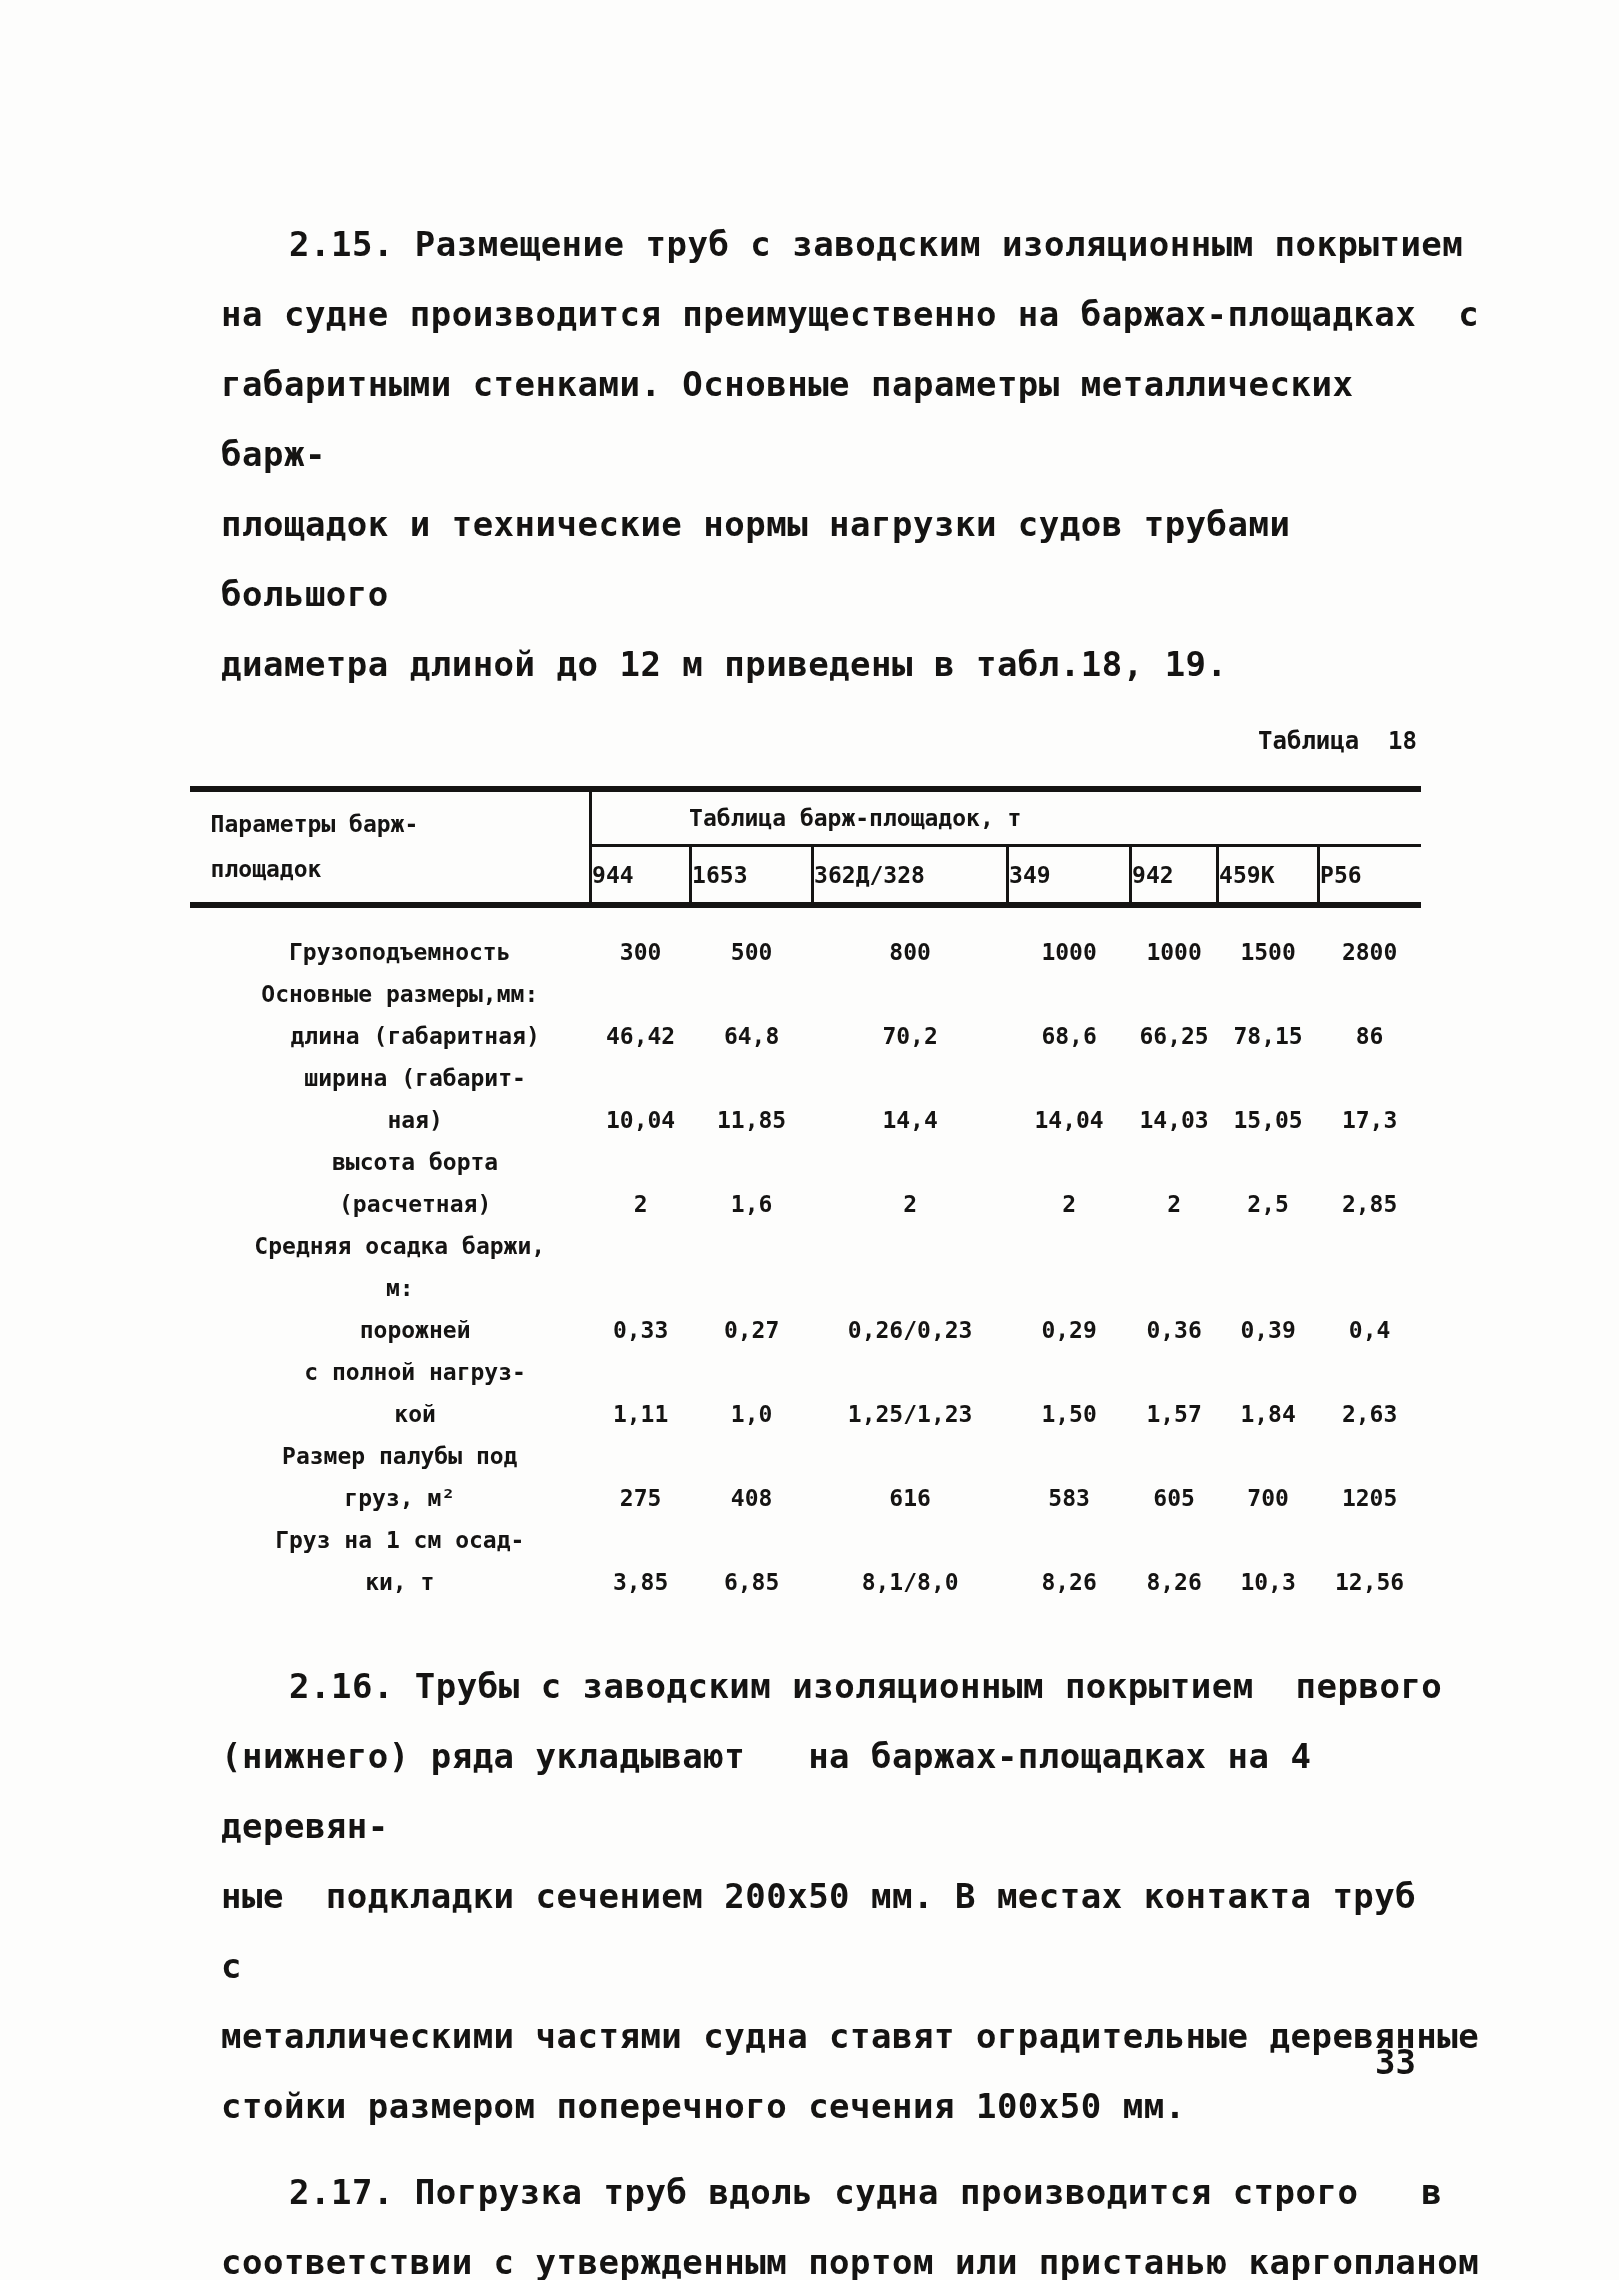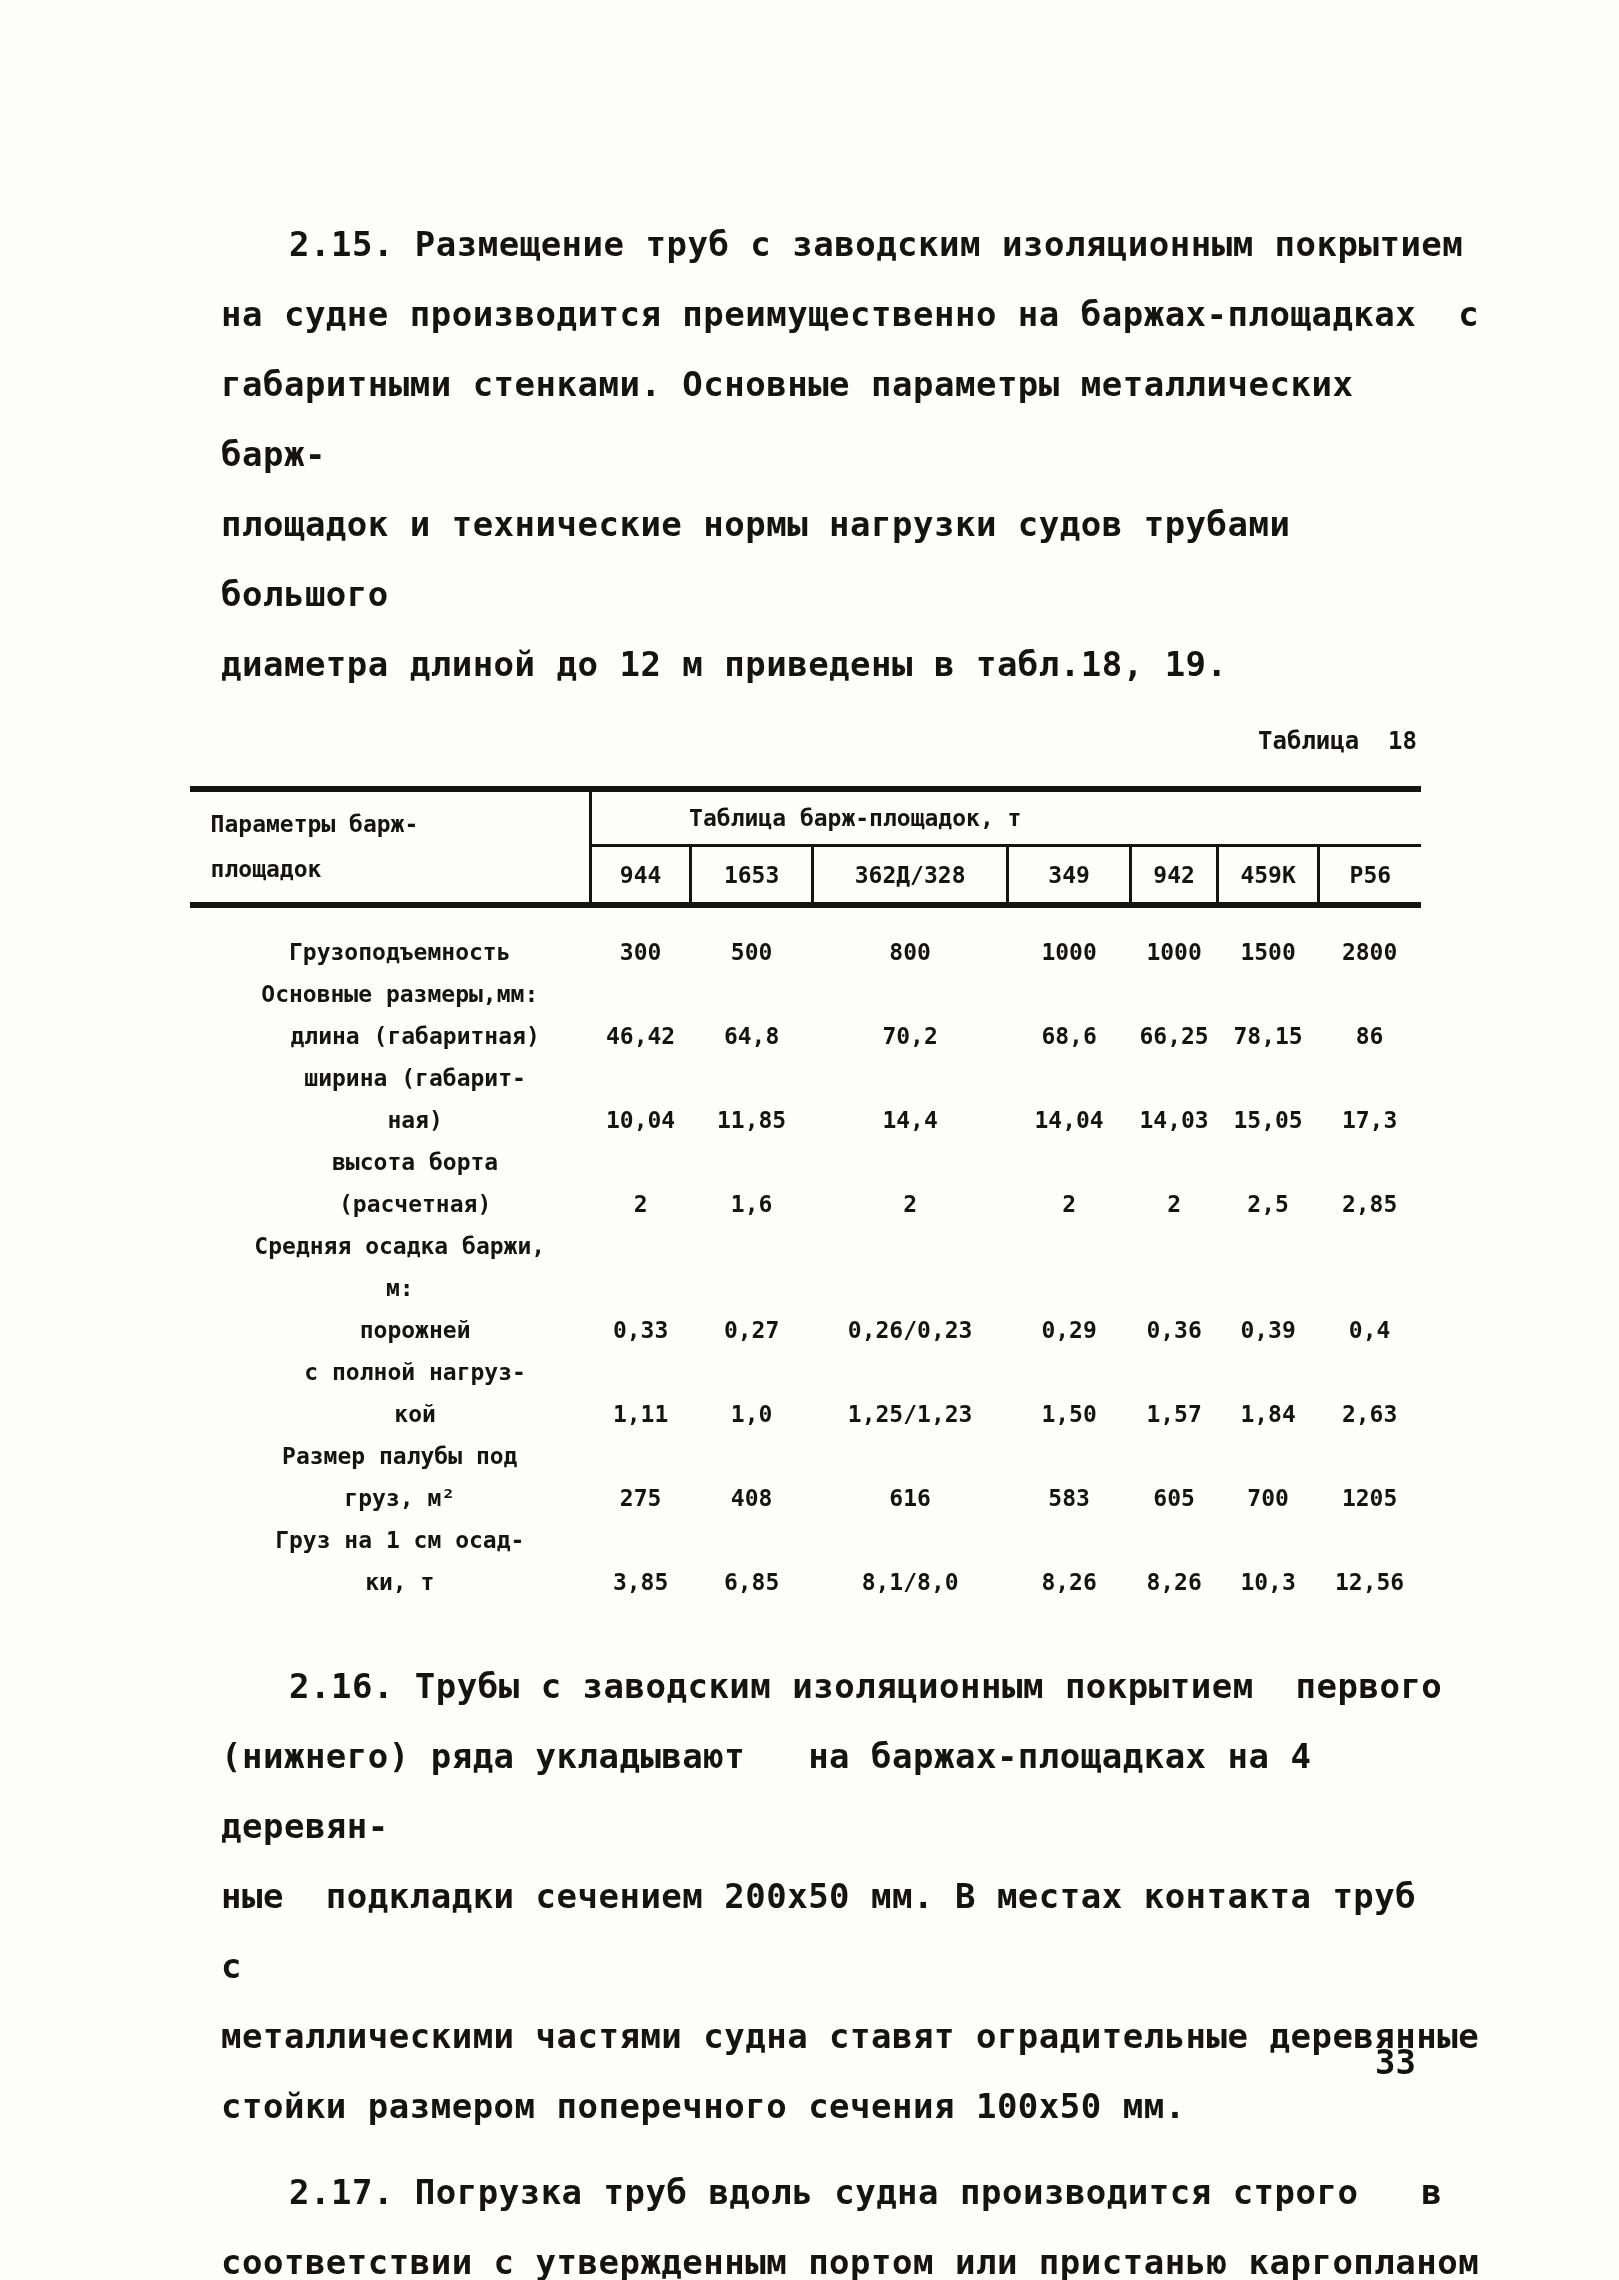--- a/index.html
+++ b/index.html
@@ -56,21 +56,21 @@
     border-bottom: 3.9px solid #151413;
     height: 56px;
     vertical-align: middle;
     text-align: left;
     padding-left: 97px;
     white-space: pre;
   }
   .t18 tr.cols th {
     border-left: 3.9px solid #151413;
     height: 60px;
-    text-align: center;
+    text-align: left;
     vertical-align: middle;
     white-space: pre;
   }
   .t18 tr.cols th:first-child { border-left: none; }
 
   .t18 tbody td {
     line-height: 42px;
     vertical-align: bottom;
     padding: 0;
   }

